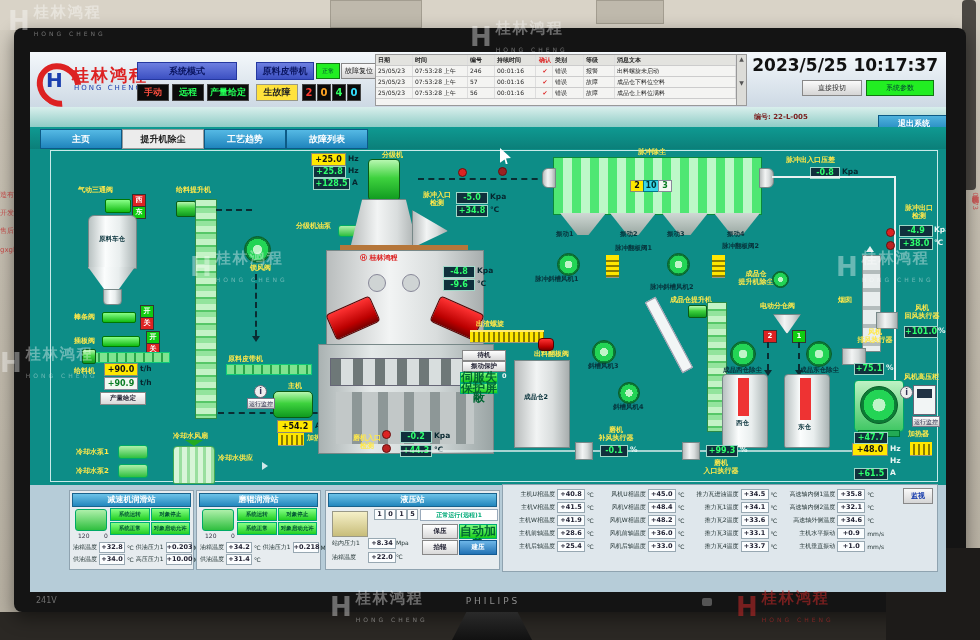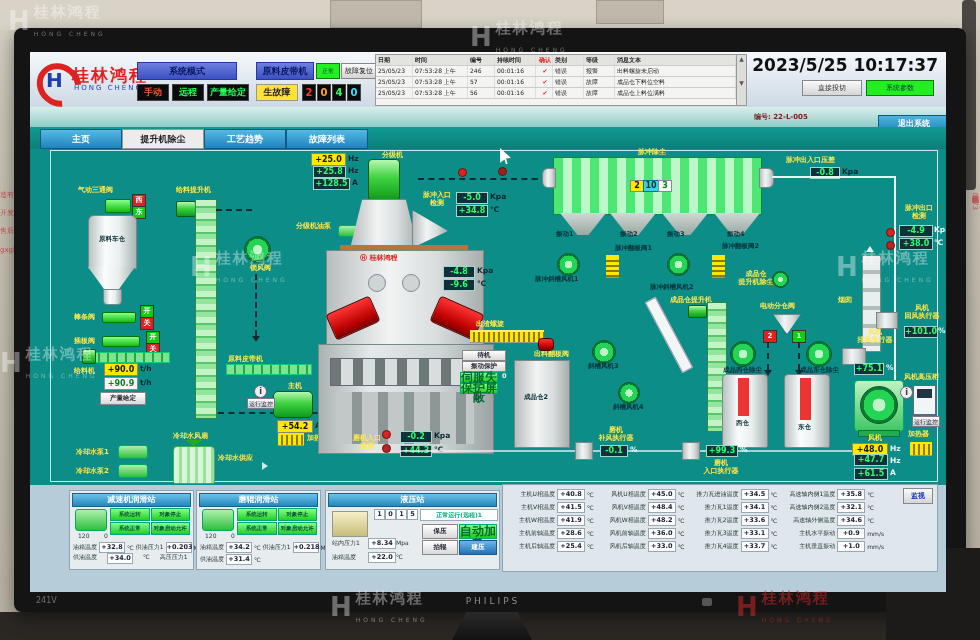--- a/index.html
+++ b/index.html
@@ -409,21 +409,21 @@
   <div class="p ly" style="left:826px;top:276px;width:38px;white-space:normal"><span>风机</span><br><span>排风执行器</span></div>
   <div class="p vb" style="left:824px;top:311px;width:28px">+75.1</div>
   <div class="p un" style="left:856px;top:311px;color:#eaf6f4">%</div>
 
   <div class="p" style="left:824px;top:328px;width:48px;height:50px;background:linear-gradient(180deg,#bff2c4,#3fc763);border:1px solid #0a6;border-radius:4px"></div>
   <div class="p fan" style="left:830px;top:334px;width:36px;height:36px"></div>
   <div class="p" style="left:828px;top:378px;width:40px;height:5px;background:#2a5;border:1px solid #073"></div>
   <div class="p ly" style="left:838px;top:382px">风机</div>
   <div class="p vy" style="left:822px;top:391px;width:34px">+48.0</div>
   <div class="p un" style="left:860px;top:392px;color:#eaf6f4">Hz</div>
-  <div class="p vb" style="left:824px;top:402px;width:32px">+47.7</div>
+  <div class="p vb" style="left:824px;top:380px;width:32px">+47.7</div>
   <div class="p un" style="left:860px;top:404px;color:#eaf6f4">Hz</div>
   <div class="p vb" style="left:824px;top:416px;width:32px">+61.5</div>
   <div class="p un" style="left:860px;top:416px;color:#eaf6f4">A</div>
   <div class="p ly" style="left:874px;top:321px">风机高压柜</div>
   <div class="p icir" style="left:870px;top:334px">i</div>
   <div class="p cab" style="left:883px;top:333px;width:21px;height:28px">
       <div style="margin:3px 3px 0;height:9px;background:#234"></div>
     </div>
   <div class="p smbtn" style="left:882px;top:364px;width:26px">运行监控</div>
   <div class="p ly" style="left:878px;top:378px">加热器</div>
@@ -444,21 +444,21 @@
     <div class="p pnum" style="left:34px;top:41px">0</div>
     <div class="p" style="left:3px;top:50px" id="p1r">
         <div style="display: flex; align-items: center; gap: 2px; height: 12px;">
           <span class="plab">油箱温度</span>
           <span class="pval" style="width: 24px;">+32.8</span>
           <span class="plab">℃</span>
           <span class="plab">供油压力1</span>
           <span class="pval" style="width: 24px;">+0.203</span>
           <span class="plab">Mpa</span>
         </div>
-        <div style="display: flex; gap: 10px; height: 12px;">
+        <div style="display: flex; align-items: center; gap: 2px; height: 12px;">
           <span class="plab">供油温度</span>
           <span class="pval" style="width: 24px;">+34.0</span>
           <span class="plab">℃</span>
           <span class="plab">高压压力1</span>
           <span class="pval" style="width: 24px;">+10.00</span>
           <span class="plab">Mpa</span>
         </div>
       </div>
   </div>
 

